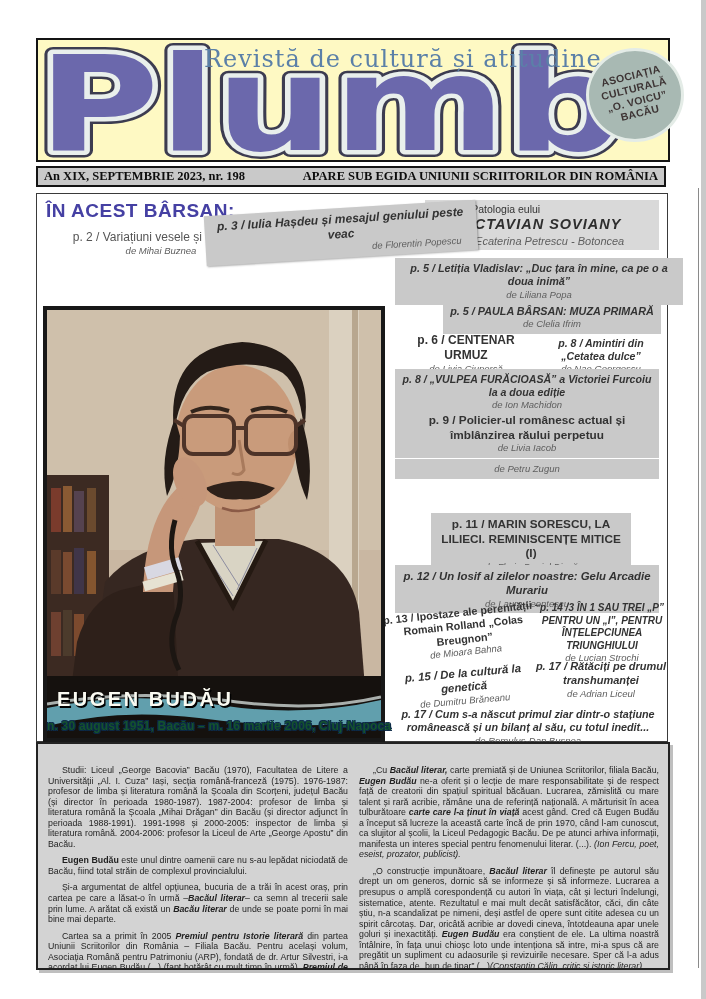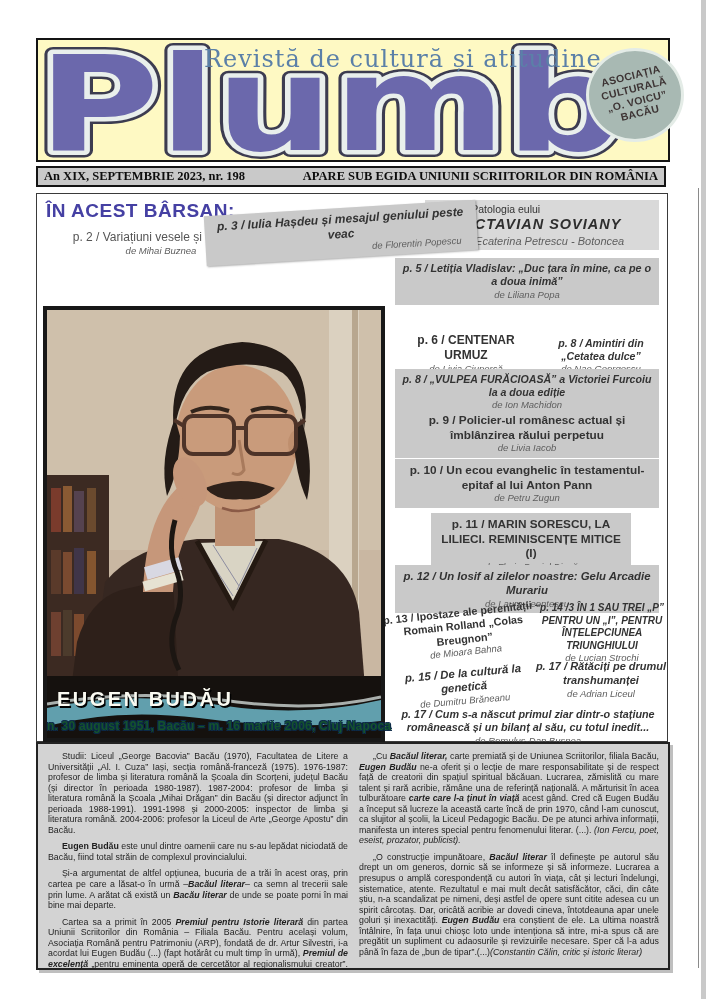--- a/index.html
+++ b/index.html
@@ -47,21 +47,21 @@
   .photo-frame svg{display:block;}
   .photo-name{position:absolute;left:10px;bottom:27px;font-size:20px;font-weight:bold;color:#fbfbf2;
     letter-spacing:2.5px;text-shadow:1.5px 1.5px 0 #000;}
   .photo-dates{position:absolute;left:0;right:0;bottom:5px;text-align:right;font-size:12px;font-weight:bold;
     color:#14532d;letter-spacing:.2px;white-space:nowrap;
     text-shadow:1px 1px 0 #0c2a48,-1px -1px 0 #0c2a48,1px -1px 0 #0c2a48,-1px 1px 0 #0c2a48;}
 
   
   .article{position:absolute;left:36px;top:742px;width:630px;height:224px;background:#d3d3d3;
     border:2px solid #222;box-shadow:3px 3px 0 rgba(0,0,0,.25);overflow:hidden;}
-  .col{position:absolute;top:7px;width:300px;}
+  .col{position:absolute;top:21px;width:300px;}
   .col1{left:10px;}
   .col2{left:321px;}
   .col p{margin:0 0 6px;font-size:8.8px;line-height:1.2;text-align:justify;color:#1f1f1f;text-indent:14px;}
 </style>
 </head>
 <body>
 
 <div class="scan-strip"></div>
 <div class="scan-line"></div>
 
@@ -99,25 +99,29 @@
     <div class="h" style="font-size:12px;">p. 3 / Iulia Hașdeu și mesajul geniului peste veac</div>
     <div class="by">de Florentin Popescu</div>
   </div>
 
   <div class="e gray4" style="left:388px;top:6px;width:234px;">
     <div class="h" style="font-weight:normal;font-size:10.5px;text-align:left;padding-left:14px;">p. 4 / Patologia eului</div>
     <div class="h2">OCTAVIAN SOVIANY</div>
     <div class="by" style="font-size:11px;">de Ecaterina Petrescu - Botoncea</div>
   </div>
 
-  <div class="e gray it" style="left:358px;top:64px;width:264px;">
+  <div class="e gray it" style="left:358px;top:64px;width:288px;">
     <div class="h" style="font-size:10.8px;">p. 5 / Letiția Vladislav: „Duc țara în mine, ca pe o a doua inimă”</div>
     <div class="by">de Liliana Popa</div>
   </div>
 
+  <div class="e gray it" style="left:406px;top:107px;width:218px;">
+    <div class="h" style="font-size:10.8px;">p. 5 / PAULA BÂRSAN: MUZA PRIMARĂ</div>
+    <div class="by">de Clelia Ifrim</div>
+  </div>
 
   <div class="e" style="left:358px;top:139px;width:142px;">
     <div class="h" style="font-size:12px;">p. 6 / CENTENAR URMUZ</div>
     <div class="by">de Livia Ciupercă</div>
   </div>
 
   <div class="e it" style="left:500px;top:143px;width:128px;">
     <div class="h" style="font-size:10.6px;">p. 8 / Amintiri din „Cetatea dulce”</div>
     <div class="by">de Nae Georgescu</div>
   </div>
@@ -126,21 +130,20 @@
     <div class="h" style="font-size:10.6px;">p. 8 / „VULPEA FURĂCIOASĂ” a Victoriei Furcoiu  la a doua ediție</div>
     <div class="by">de Ion Machidon</div>
   </div>
 
   <div class="e gray" style="left:358px;top:215px;width:264px;">
     <div class="h" style="font-size:11.8px;">p. 9 / Policier-ul românesc actual și îmblânzirea răului perpetuu</div>
     <div class="by">de Livia Iacob</div>
   </div>
 
   <div class="e gray" style="left:358px;top:265px;width:264px;">
-    <div class="h" style="font-size:11.8px;">p. 10 / Un ecou evanghelic în testamentul-epitaf al lui Anton Pann</div>
     <div class="by">de Petru Zugun</div>
   </div>
 
   <div class="e gray" style="left:394px;top:319px;width:200px;">
     <div class="h" style="font-size:11.8px;">p. 11 / MARIN SORESCU, LA LILIECI. REMINISCENȚE MITICE (I)</div>
     <div class="by">de Florin Daniel Dincă</div>
   </div>
 
   <div class="e gray it" style="left:358px;top:371px;width:264px;">
     <div class="h" style="font-size:11.4px;">p. 12 / Un Iosif al zilelor noastre: Gelu Arcadie Murariu</div>

